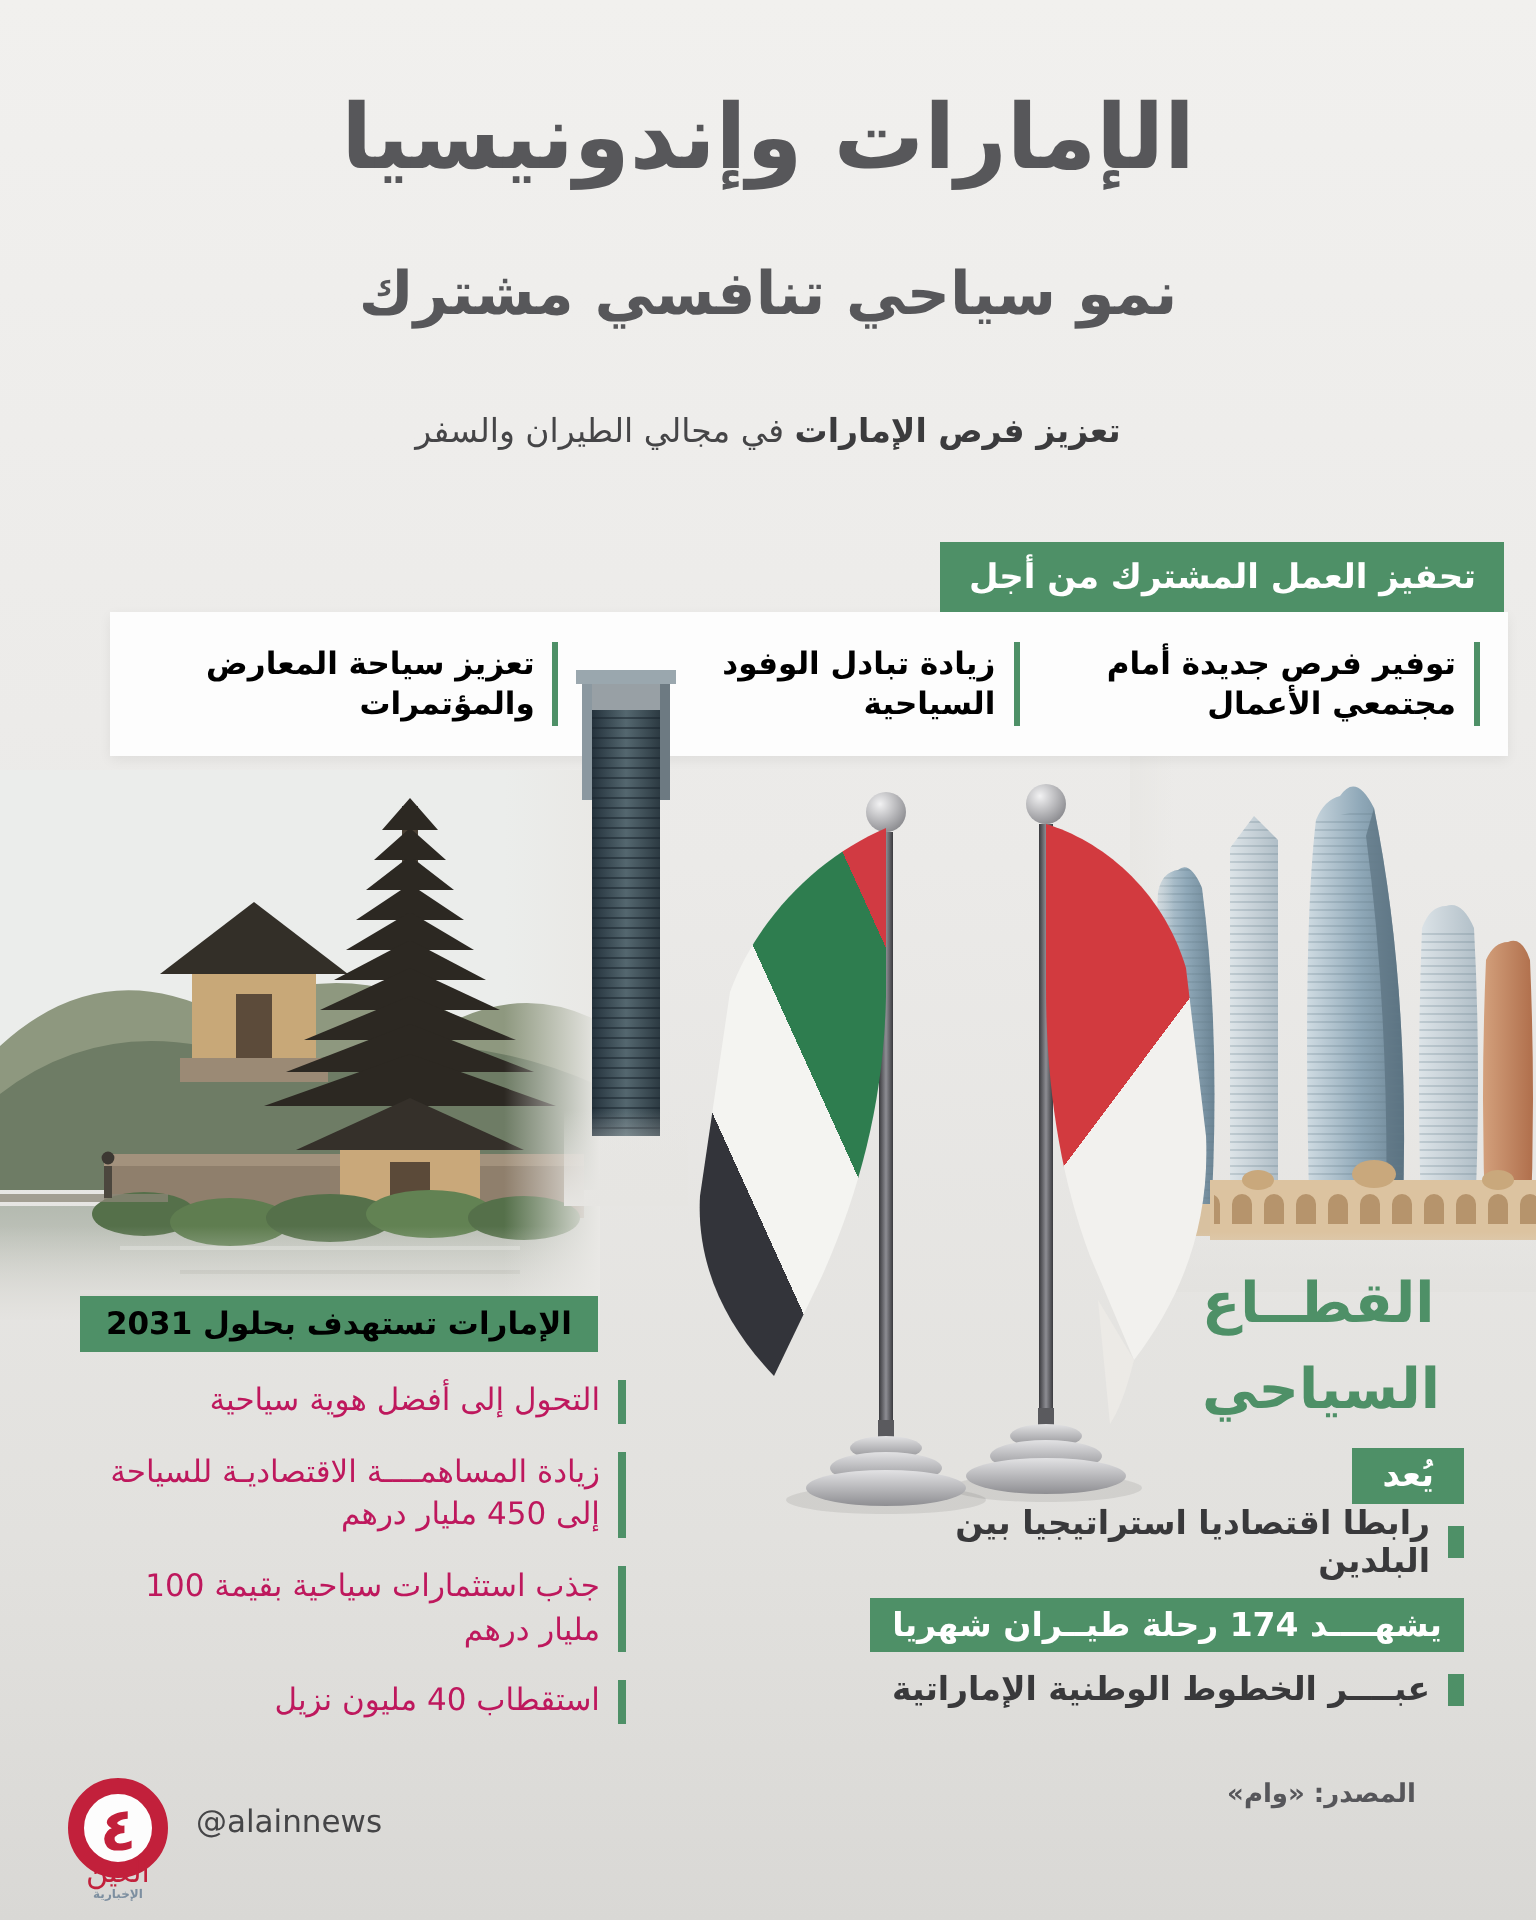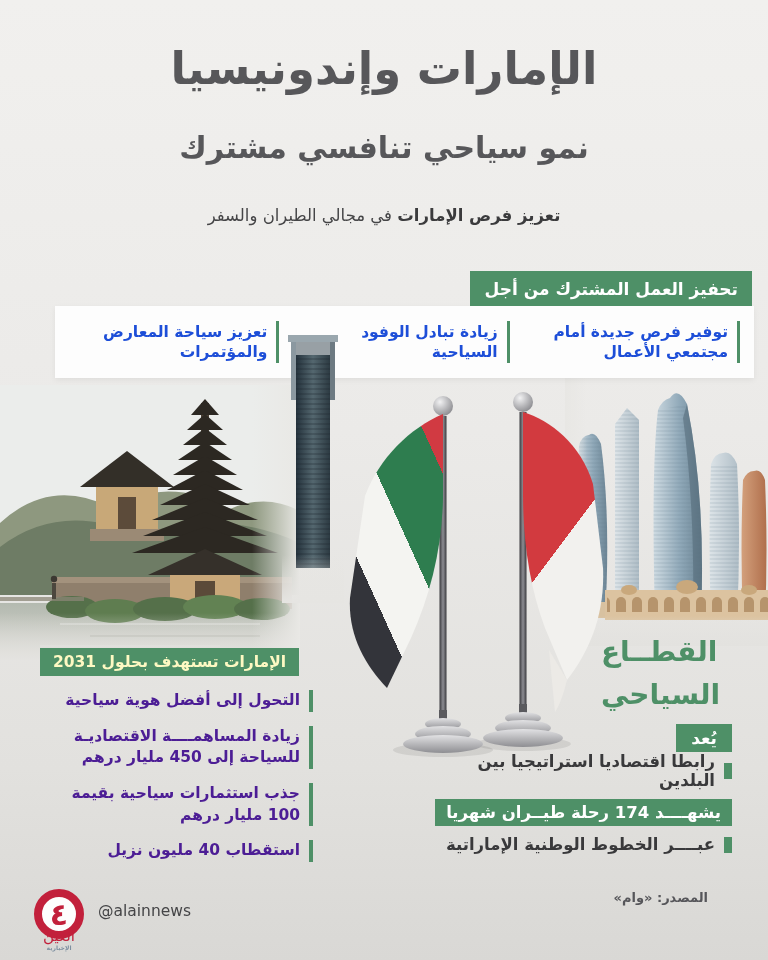--- a/index.html
+++ b/index.html
@@ -14,41 +14,41 @@
   .title2{top:130px;left:0;right:0;text-align:center;font-size:30px;font-weight:800;color:#57575a;z-index:5;}
   .subtitle{top:206px;left:0;right:0;text-align:center;font-size:16.5px;color:#454547;z-index:5;}
   .subtitle b{color:#3b3b3d;}
   
   .coop-banner{top:271px;right:16px;height:35px;background:#4e9067;color:#fff;
     display:flex;align-items:center;padding:0 14px;font-size:17px;font-weight:800;z-index:4;}
   .coop-band{top:306px;left:55px;right:14px;height:72px;background:#fdfdfd;
     display:flex;align-items:center;padding:0 4px;box-shadow:0 2px 6px rgba(0,0,0,.06);z-index:2;}
   .coop-item{flex:1;display:flex;justify-content:flex-start;padding:0 10px;}
   .coop-text{border-right:3px solid #4e9067;padding-right:9px;min-height:42px;
-    display:flex;align-items:center;font-size:15.5px;font-weight:700;color:#1d4ed8;line-height:1.32;text-align:right;max-width:205px;}
+    display:flex;align-items:center;font-size:15.5px;font-weight:700;color:#000000;line-height:1.32;text-align:right;max-width:205px;}
   
   .photo-temple{left:0;top:385px;width:300px;height:275px;z-index:1;}
   .photo-tower{left:282px;top:333px;width:62px;height:270px;z-index:3;}
   .photo-sky{left:565px;top:378px;width:203px;height:268px;z-index:1;}
   .flags{left:335px;top:388px;width:300px;height:370px;z-index:4;}
   
   .sector-title{right:48px;top:630px;text-align:left;color:#4e9067;font-weight:800;font-size:28px;line-height:1.55;z-index:5;}
   .sector-panel{right:36px;top:724px;width:312px;text-align:right;z-index:5;}
   .badge{width:max-content;background:#4e9067;color:#fff;font-size:17px;font-weight:800;padding:4px 15px;}
   .s-item{display:flex;justify-content:flex-start;align-items:center;gap:9px;
     font-size:16.5px;font-weight:700;color:#39393b;margin-bottom:9px;}
   .sq{width:8px;height:16px;background:#4e9067;flex:0 0 auto;}
   .s-highlight{width:max-content;max-width:100%;background:#4e9067;color:#fff;font-size:16.5px;font-weight:800;
     padding:4px 11px;margin-bottom:9px;}
   
   .targets-panel{left:55px;top:648px;width:258px;z-index:5;}
-  .t-banner{width:max-content;background:#4e9067;color:#fef9c3;font-size:15.5px;font-weight:800;
+  .t-banner{width:max-content;background:#4e9067;color:#000000;font-size:15.5px;font-weight:800;
     padding:5px 13px;margin-left:auto;margin-right:14px;}
   .t-item{margin-top:14px;border-right:4px solid #4e9067;padding-right:9px;
-    font-size:15.5px;font-weight:700;color:#4c1d95;text-align:right;line-height:1.4;}
+    font-size:15.5px;font-weight:400;color:#be185d;text-align:right;line-height:1.4;}
   
   .logo{left:27px;top:872px;width:64px;height:86px;z-index:5;}
   .logo-name{left:27px;top:927px;width:64px;text-align:center;color:#c2203b;font-size:15px;font-weight:400;z-index:6;}
   .logo-tag{left:27px;top:944px;width:64px;text-align:center;color:#7d8fa0;font-size:6px;font-weight:700;z-index:6;}
   .handle{left:98px;top:902px;font-size:15.5px;font-weight:400;color:#454547;z-index:5;direction:ltr;}
   .source{right:60px;top:890px;font-size:13px;font-weight:600;color:#56565a;z-index:5;}
 </style>
 </head>
 <body>
 

